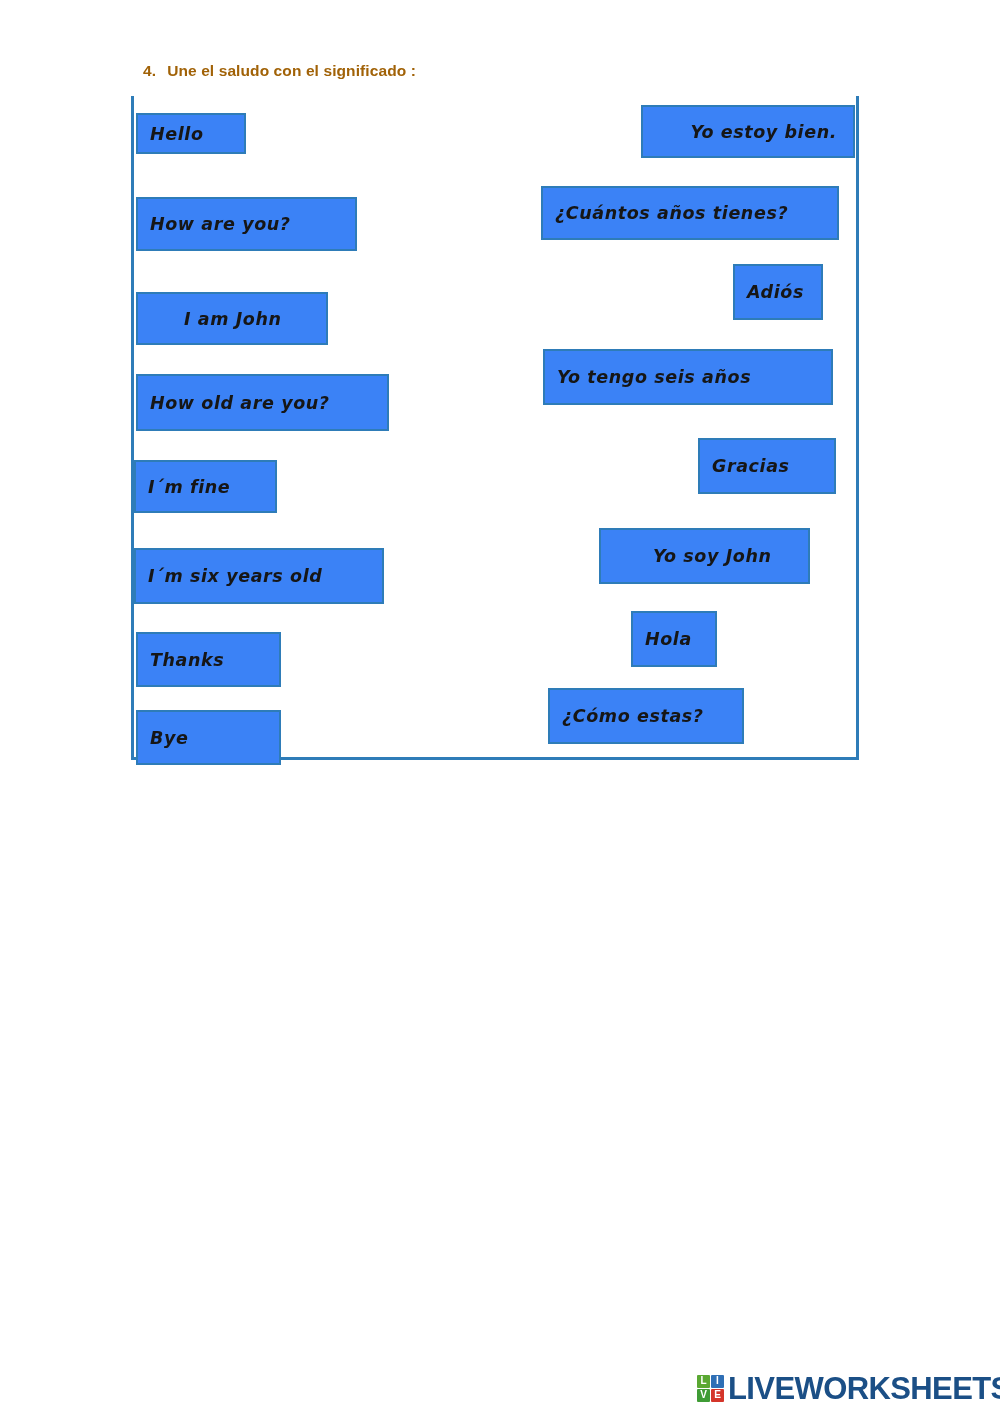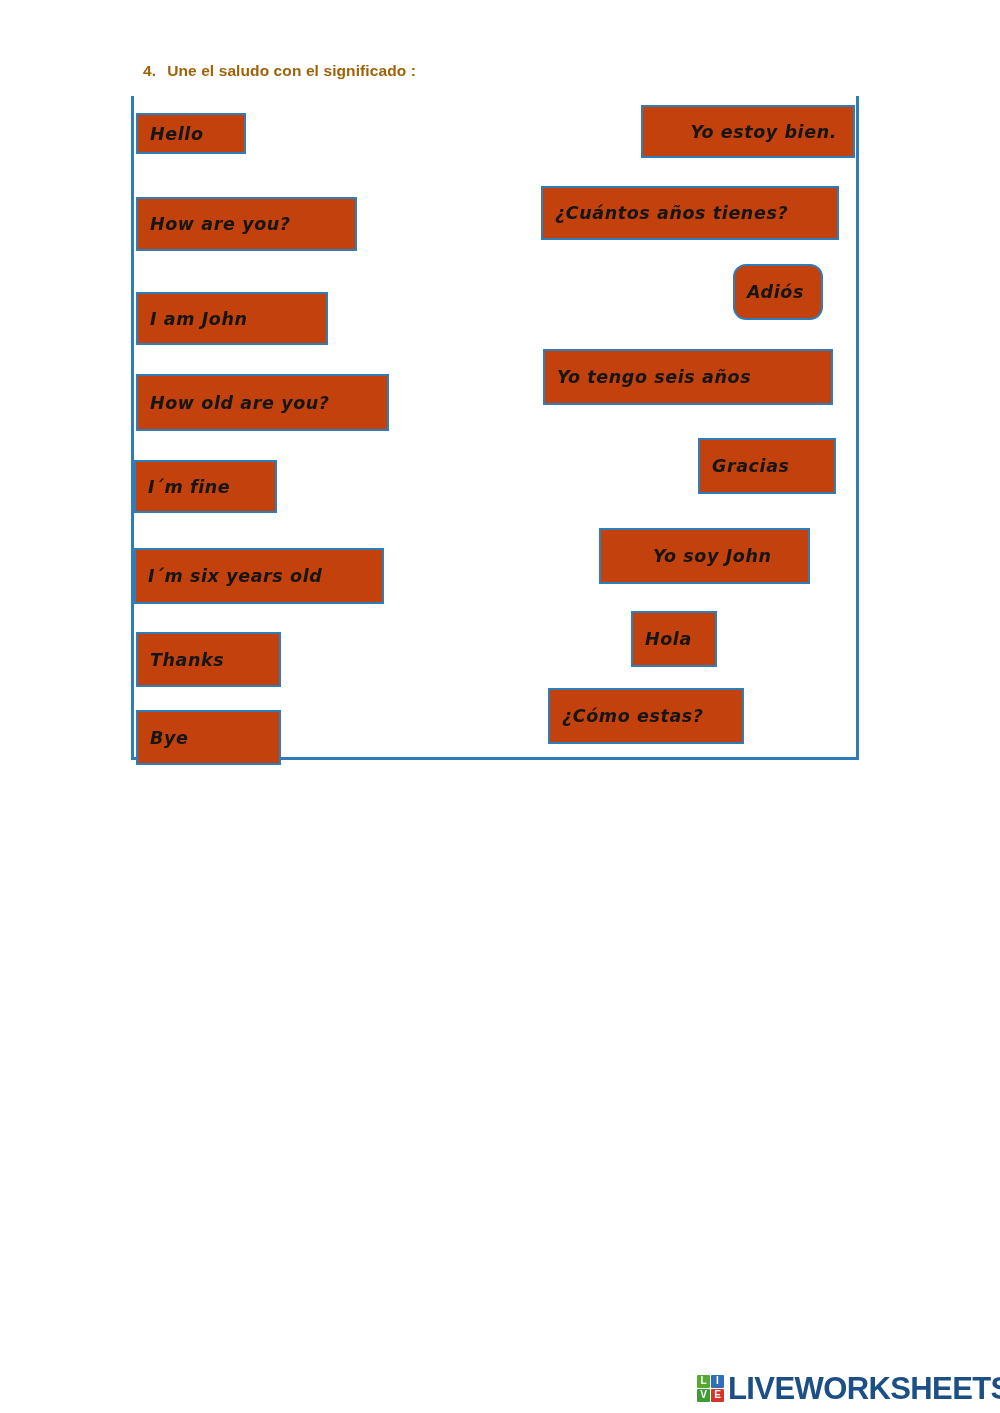--- a/index.html
+++ b/index.html
@@ -69,21 +69,21 @@
     top: 661px;
     width: 728px;
     height: 3px;
   }
 
   
   .word-box {
     position: absolute;
     box-sizing: border-box;
     border: 2px solid #2e7cb8;
-    background: #c2410c;
+    background: #3b82f6;
     display: flex;
     align-items: center;
   }
   .word-box .word-text {
     font-family: "DejaVu Sans", sans-serif;
     font-style: italic;
     font-weight: bold;
     font-size: 17.5px;
     color: #161616;
     letter-spacing: 0.6px;
@@ -149,21 +149,21 @@
     <div class="rail" id="rail-right"></div>
     <div class="rail" id="rail-bottom"></div>
 
     <div id="left-column">
         <div class="word-box" style="left: 5px; top: 17px; width: 110px; height: 41px;">
           <span class="word-text">Hello</span>
         </div>
         <div class="word-box" style="left: 5px; top: 101px; width: 221px; height: 54px;">
           <span class="word-text">How are you?</span>
         </div>
-        <div class="word-box" style="left: 5px; top: 196px; width: 192px; height: 53px;">
+        <div class="word-box" style="left: 5px; top: 196px; width: 192px; height: 53px; padding-left: 34px;">
           <span class="word-text">I am John</span>
         </div>
         <div class="word-box" style="left: 5px; top: 278px; width: 253px; height: 57px;">
           <span class="word-text">How old are you?</span>
         </div>
         <div class="word-box" style="left: 3px; top: 364px; width: 143px; height: 53px;">
           <span class="word-text">I´m fine</span>
         </div>
         <div class="word-box" style="left: 3px; top: 452px; width: 250px; height: 56px;">
           <span class="word-text">I´m six years old</span>
@@ -175,21 +175,21 @@
           <span class="word-text">Bye</span>
         </div>
       </div>
     <div id="right-column">
         <div class="word-box align-right" style="left: 510px; top: 9px; width: 214px; height: 53px;">
           <span class="word-text">Yo estoy bien.</span>
         </div>
         <div class="word-box" style="left: 410px; top: 90px; width: 298px; height: 54px;">
           <span class="word-text">¿Cuántos años tienes?</span>
         </div>
-        <div class="word-box" style="left: 602px; top: 168px; width: 90px; height: 56px; border-radius: 13px;">
+        <div class="word-box" style="left: 602px; top: 168px; width: 90px; height: 56px;">
           <span class="word-text">Adiós</span>
         </div>
         <div class="word-box" style="left: 412px; top: 253px; width: 290px; height: 56px;">
           <span class="word-text">Yo tengo seis años</span>
         </div>
         <div class="word-box" style="left: 567px; top: 342px; width: 138px; height: 56px;">
           <span class="word-text">Gracias</span>
         </div>
         <div class="word-box" style="left: 468px; top: 432px; width: 211px; height: 56px; padding-left: 40px;">
           <span class="word-text">Yo soy John</span>

